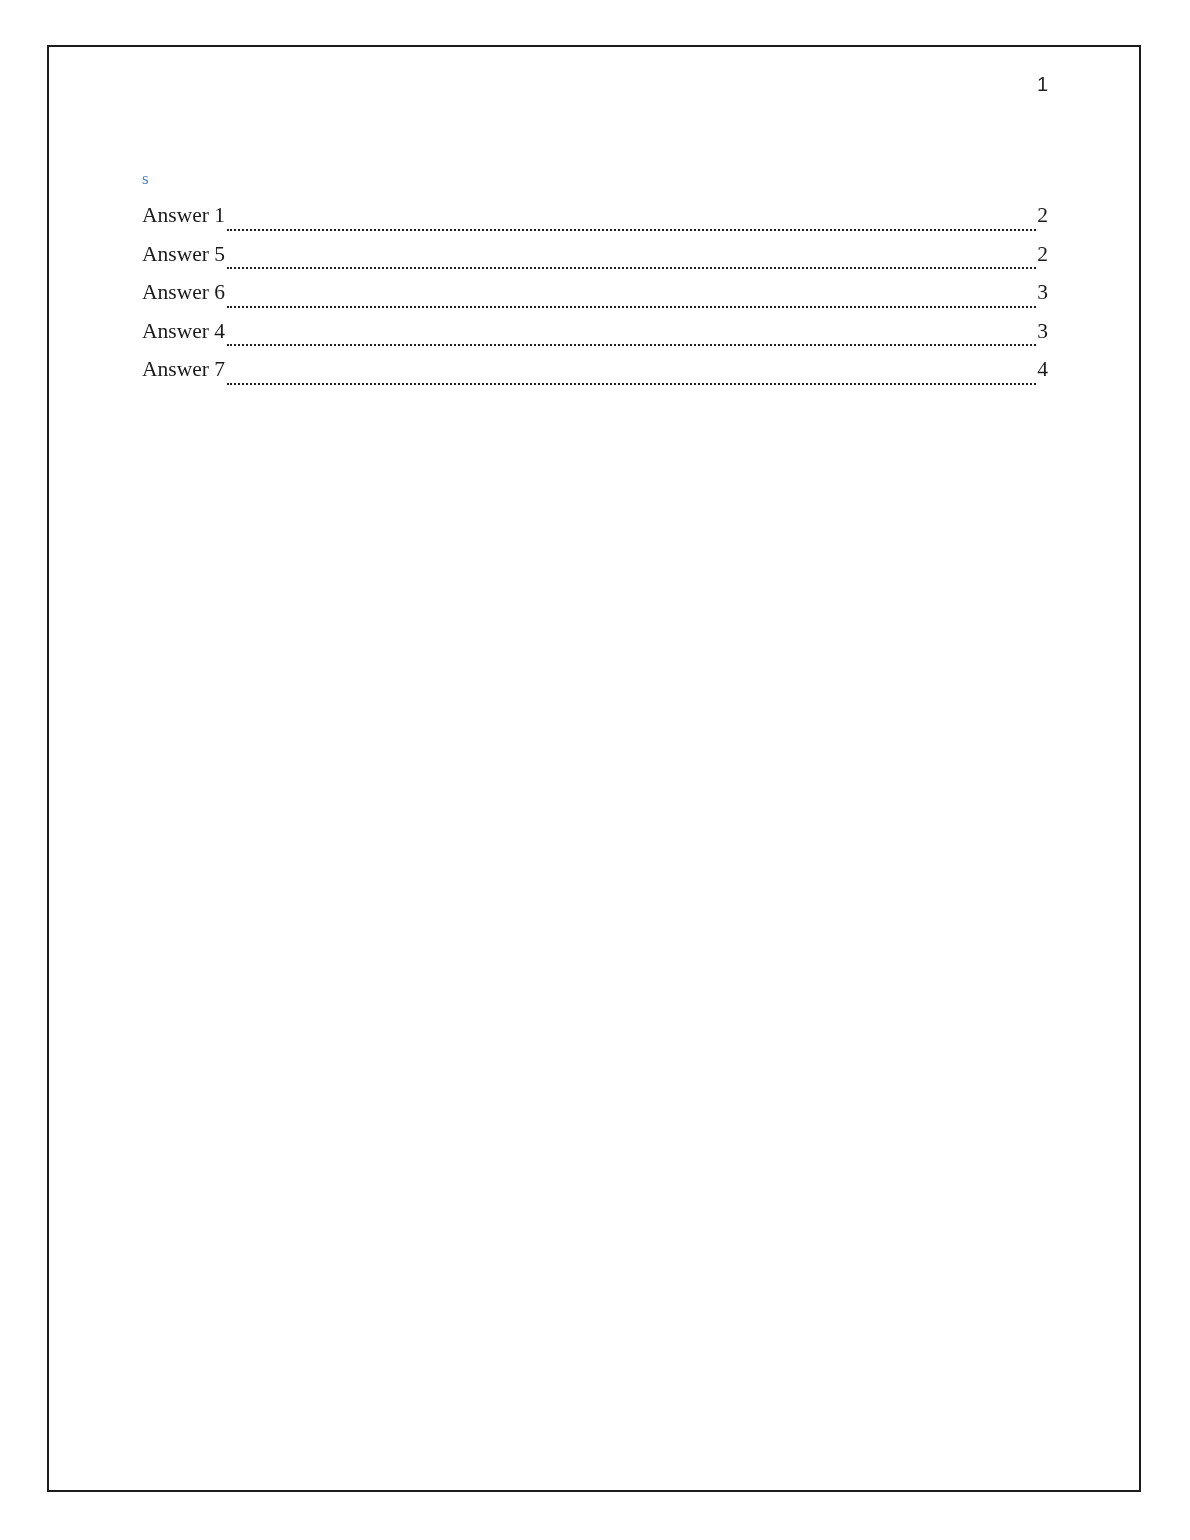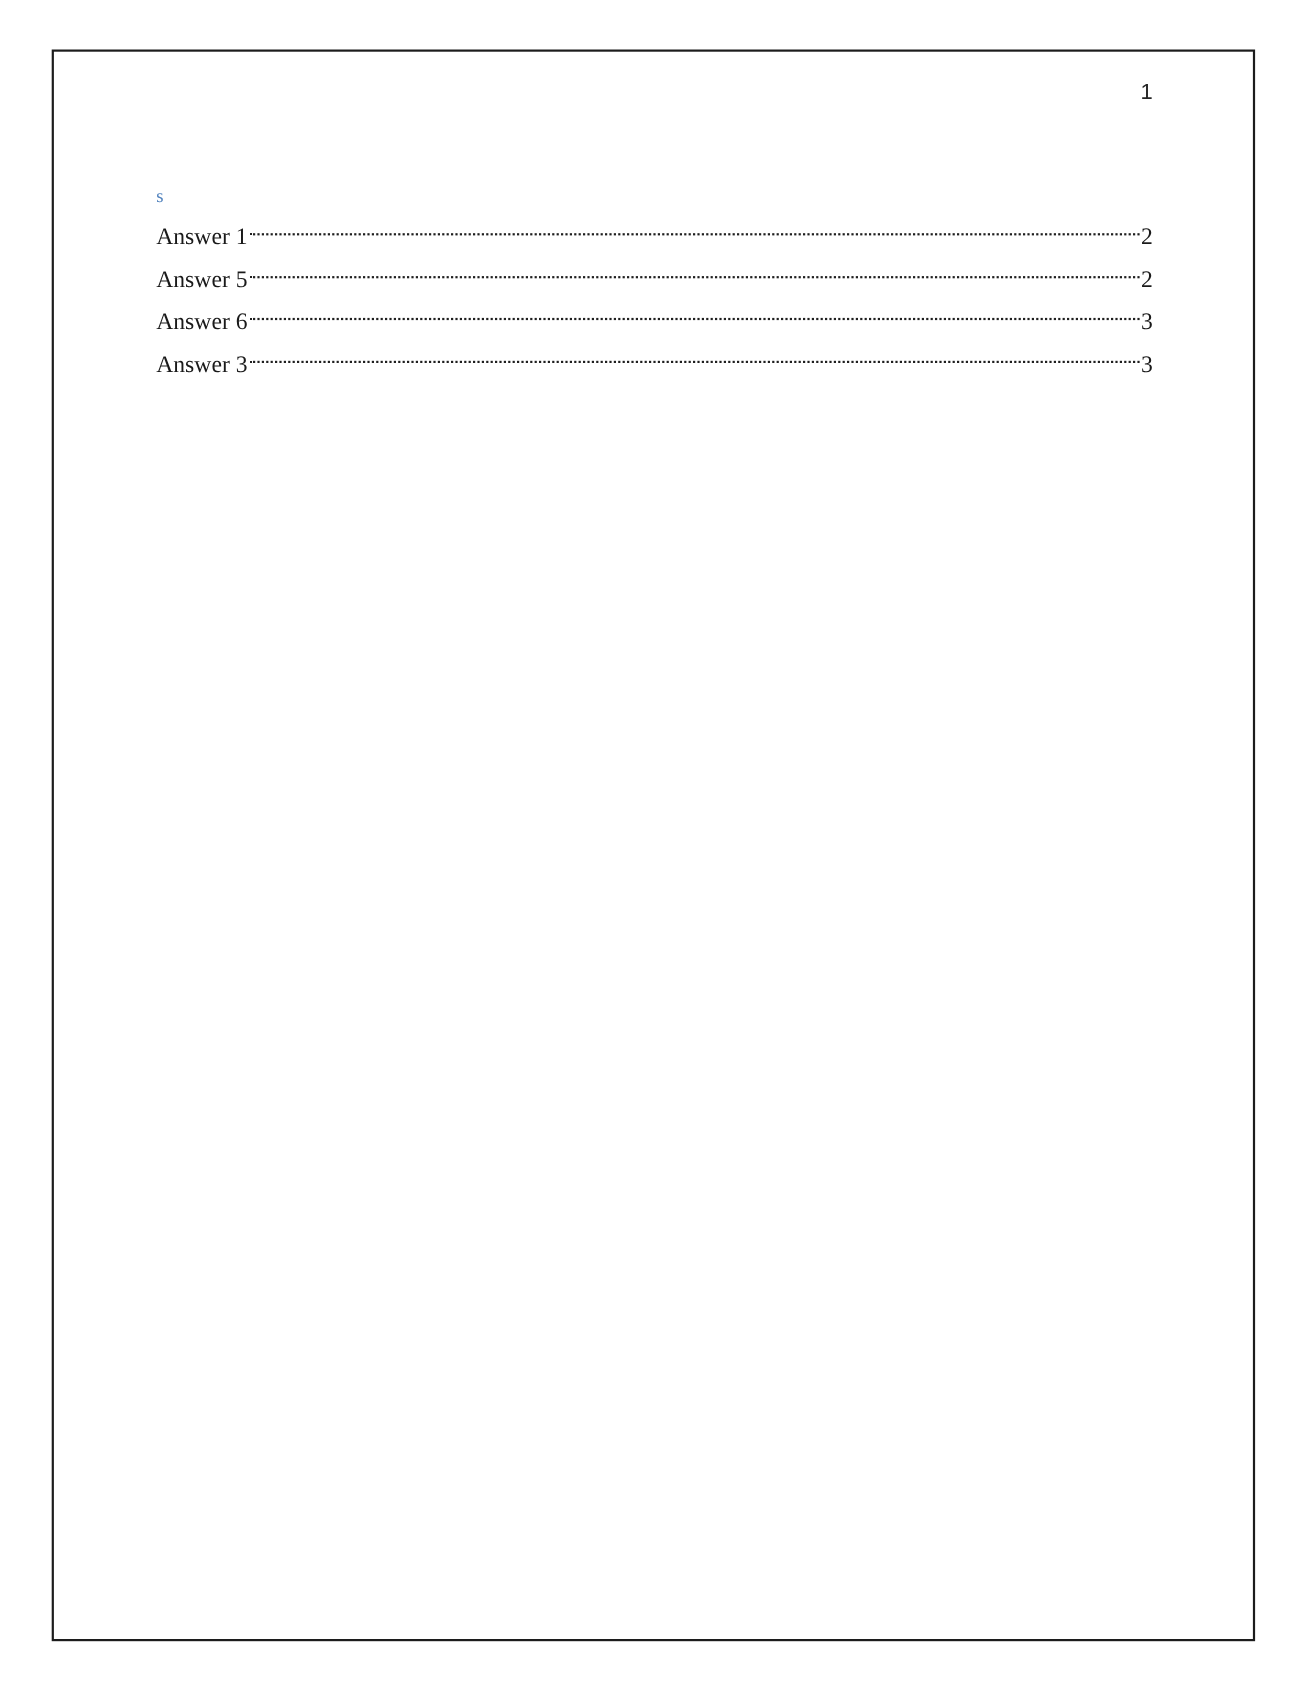--- a/index.html
+++ b/index.html
@@ -38,21 +38,21 @@
     font-size: 17px;
     line-height: 20px;
     color: #4f81bd;
     font-family: "Liberation Serif", serif;
   }
   .toc-list {
     margin-top: 7px;
   }
   .toc-entry {
     display: flex;
-    align-items: center;
+    align-items: flex-end;
     height: 38.6px;
     font-size: 21.5px;
     line-height: 38.6px;
     color: #1a1a1a;
     cursor: default;
   }
   .toc-label {
     white-space: nowrap;
   }
   .toc-dots {
@@ -91,22 +91,27 @@
         <span class="toc-page">2</span>
       </div>
 
       <div class="toc-entry">
         <span class="toc-label">Answer 6</span>
         <span class="toc-dots"></span>
         <span class="toc-page">3</span>
       </div>
 
       <div class="toc-entry">
-        <span class="toc-label">Answer 3</span>
+        <span class="toc-label">Answer 4</span>
         <span class="toc-dots"></span>
         <span class="toc-page">3</span>
       </div>
 
+      <div class="toc-entry">
+        <span class="toc-label">Answer 7</span>
+        <span class="toc-dots"></span>
+        <span class="toc-page">4</span>
+      </div>
 
 
     </div>
   </div>
 </div>
 
 </body></html>

